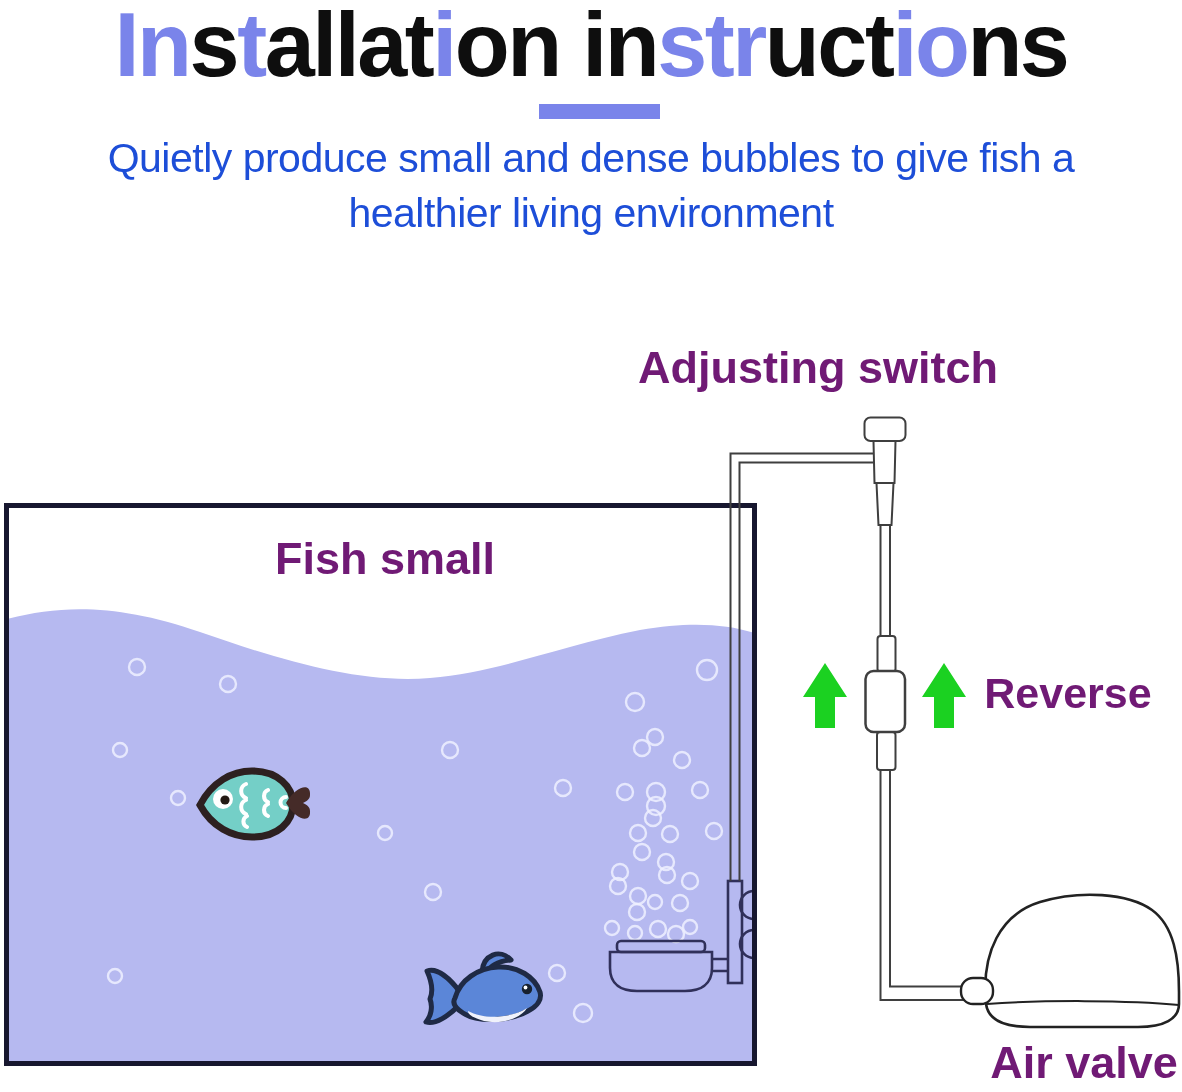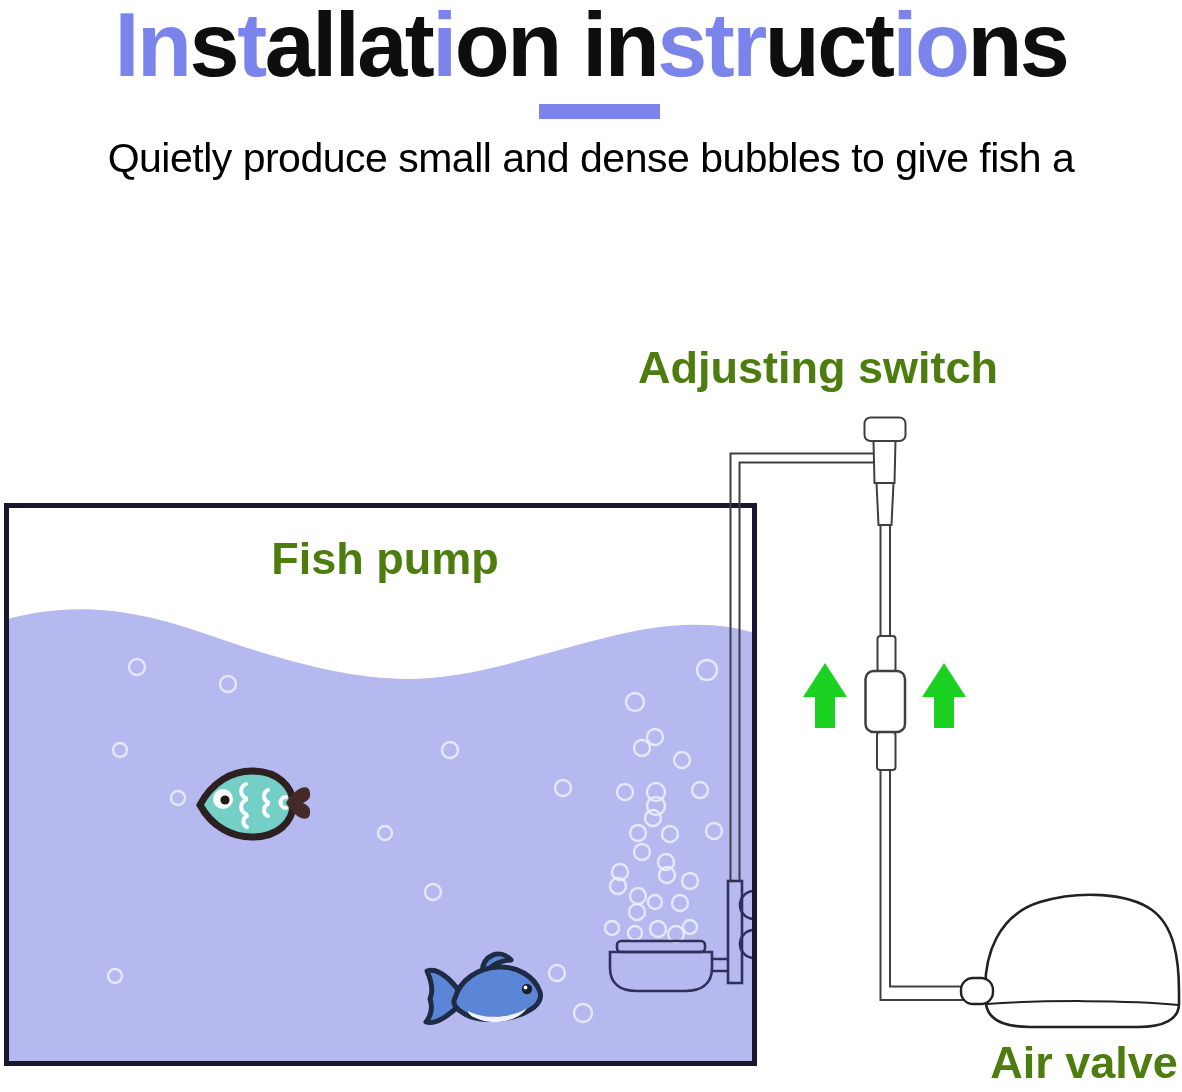--- a/index.html
+++ b/index.html
@@ -15,26 +15,26 @@
   }
   .page-title .tl{color:var(--title_black,#0e0e0e);}
   .page-title .tl.accent{color:var(--accent,#7a84ea);}
   .title-underline{
     position:absolute;left:539px;top:104px;width:121px;height:15px;
     background:var(--accent,#7a84ea);
   }
   .subtitle{
     position:absolute;left:0;top:131px;width:1182px;text-align:center;
     font-size:41px;font-weight:400;line-height:55px;letter-spacing:-0.5px;
-    color:#000000;
+    color:#1d4ed8;
   }
   
   .dlabel{
     position:absolute;transform:translate(-50%,-50%);
-    color:#4d7c0f;font-weight:700;white-space:nowrap;text-align:center;
+    color:#701a75;font-weight:700;white-space:nowrap;text-align:center;
   }
   .lbl-adjusting{left:818px;top:368px;font-size:45px;}
   .lbl-fishtank{left:385px;top:559px;font-size:45px;}
   .lbl-reverse{left:1068px;top:693px;font-size:43px;line-height:53px;}
   .lbl-airpump{left:1084px;top:1063px;font-size:45px;}
   
   svg{position:absolute;left:0;top:0;}
   .tank-fill{fill:#ffffff;}
   .water{fill:var(--water,#b6b9f0);}
   .tank-border{fill:none;stroke:var(--tank_border,#17172f);stroke-width:5;}
@@ -51,20 +51,21 @@
   .fish2-part{fill:var(--fish2_body,#5b86d8);stroke:var(--fish2_outline,#1f2a45);stroke-width:5;stroke-linejoin:round;}
   .fish2-belly{fill:#f0f2fb;}
 </style>
 </head>
 <body>
 
 <h1 class="page-title"><span class="tl accent">I</span><span class="tl accent">n</span><span class="tl">s</span><span class="tl accent">t</span><span class="tl">a</span><span class="tl">l</span><span class="tl">l</span><span class="tl">a</span><span class="tl">t</span><span class="tl accent">i</span><span class="tl">o</span><span class="tl">n</span><span class="tl">&nbsp;</span><span class="tl">i</span><span class="tl">n</span><span class="tl accent">s</span><span class="tl accent">t</span><span class="tl accent">r</span><span class="tl">u</span><span class="tl">c</span><span class="tl">t</span><span class="tl accent">i</span><span class="tl accent">o</span><span class="tl">n</span><span class="tl">s</span></h1>
 <div class="title-underline"></div>
 <div class="subtitle">
   <div>Quietly produce small and dense bubbles to give fish a</div>
+  <div>healthier living environment</div>
 </div>
 
 <svg width="1182" height="1092" viewBox="0 0 1182 1092">
   <defs>
     <clipPath id="tank-clip">
         <rect x="9" y="508" width="743" height="553"></rect>
       </clipPath>
   </defs>
 
   <g>
@@ -166,16 +167,17 @@
   <path class="arrow" d="M 934 697 L 922 697 L 944 663 L 966 697 L 954 697 L 954 728 L 934 728 Z"></path>
 
   <g>
     <path class="pump" d="M 986 1004 C 981 952 1001 914 1040 902 C 1080 890 1128 893 1152 910 C 1174 926 1179 958 1179 992 L 1179 1004 C 1179 1019 1164 1027 1138 1027 L 1030 1027 C 1001 1027 988 1018 986 1004 Z"></path>
     <path class="pump-line" d="M 987 1004 C 1040 1000 1130 1000 1179 1005"></path>
     <rect class="pump" x="961" y="978" width="32" height="26" rx="12" style="stroke-width:2.4"></rect>
   </g>
 </svg>
 
 <div class="dlabel lbl-adjusting">Adjusting switch</div>
-<div class="dlabel lbl-fishtank">Fish pump</div>
+<div class="dlabel lbl-fishtank">Fish small</div>
 <div class="dlabel lbl-reverse">
+  <div>Reverse</div>
 </div>
 <div class="dlabel lbl-airpump">Air valve</div>
 
 </body></html>

